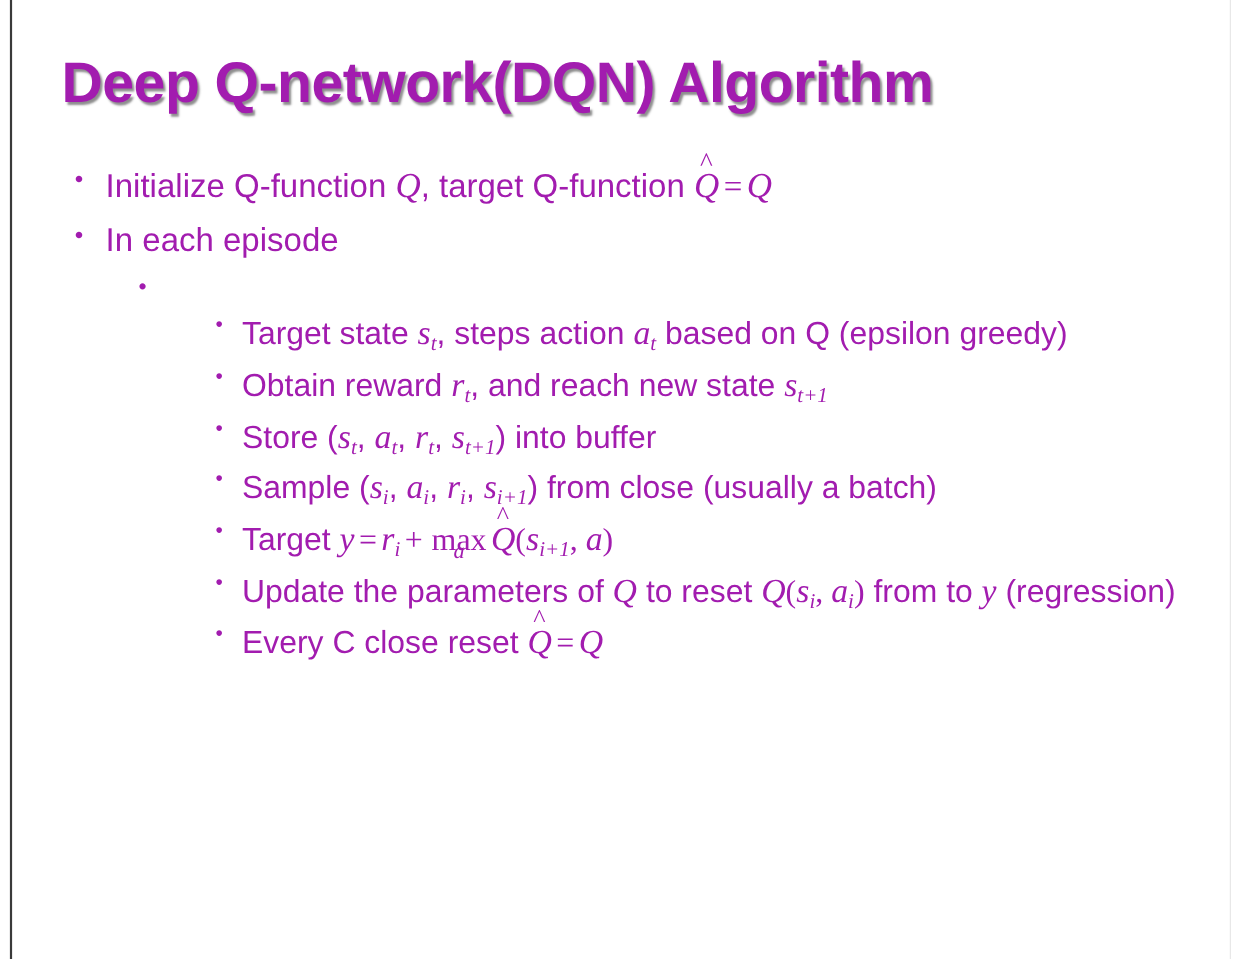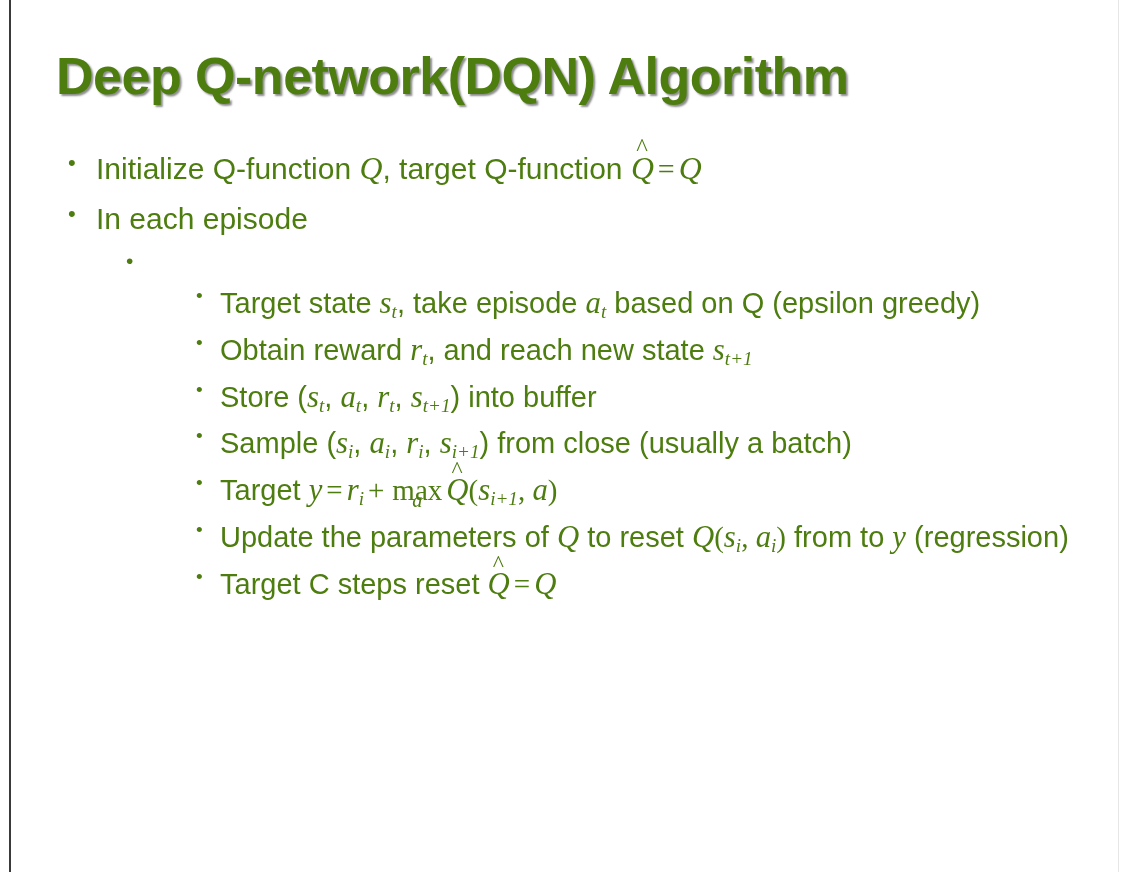--- a/index.html
+++ b/index.html
@@ -7,21 +7,21 @@
     padding: 0;
     background: #ffffff;
   }
   .slide {
     position: relative;
     width: 1124px;
     height: 872px;
     background: #ffffff;
     overflow: hidden;
     font-family: "Liberation Sans", sans-serif;
-    color: #4d7c0f;
+    color: #a21caf;
   }
   .edge-line-left {
     position: absolute;
     left: 9px;
     top: 0;
     width: 2px;
     height: 872px;
     background: #3a3a3a;
   }
   .edge-line-right {
@@ -166,21 +166,21 @@
       <span class="bullet-mark">•</span>
       <span class="bullet-text">In each episode</span>
     </div>
 
     <div class="bullet-row lvl2">
       <span class="bullet-mark">•</span>
     </div>
 
     <div class="bullet-row lvl3">
       <span class="bullet-mark">•</span>
-      <span class="bullet-text"><span>Target state </span><span class="mi">s</span><sub class="msub">t</sub><span>, take episode </span><span class="mi">a</span><sub class="msub">t</sub><span> based on Q (epsilon greedy)</span></span>
+      <span class="bullet-text"><span>Target state </span><span class="mi">s</span><sub class="msub">t</sub><span>, steps action </span><span class="mi">a</span><sub class="msub">t</sub><span> based on Q (epsilon greedy)</span></span>
     </div>
 
     <div class="bullet-row lvl3">
       <span class="bullet-mark">•</span>
       <span class="bullet-text"><span>Obtain reward </span><span class="mi">r</span><sub class="msub">t</sub><span>, and reach new state </span><span class="mi">s</span><sub class="msub">t+1</sub></span>
     </div>
 
     <div class="bullet-row lvl3">
       <span class="bullet-mark">•</span>
       <span class="bullet-text"><span>Store (</span><span class="mi">s</span><sub class="msub">t</sub><span>, </span><span class="mi">a</span><sub class="msub">t</sub><span>, </span><span class="mi">r</span><sub class="msub">t</sub><span>, </span><span class="mi">s</span><sub class="msub">t+1</sub><span>) into buffer</span></span>
@@ -196,17 +196,17 @@
       <span class="bullet-text"><span>Target </span><span class="mi">y</span><span class="mo-rel">=</span><span class="mi">r</span><sub class="msub">i</sub><span class="mo-rel">+</span><span class="maxop"><span>max</span><span class="maxop-under">a</span></span><span class="hat-wrap"><span class="hat-mark">^</span><span class="mi">Q</span></span><span class="mn">(</span><span class="mi">s</span><sub class="msub">i+1</sub><span class="mn">, </span><span class="mi">a</span><span class="mn">)</span></span>
     </div>
 
     <div class="bullet-row lvl3">
       <span class="bullet-mark">•</span>
       <span class="bullet-text"><span>Update the parameters of </span><span class="mi">Q</span><span> to reset </span><span class="mi">Q</span><span class="mn">(</span><span class="mi">s</span><sub class="msub">i</sub><span class="mn">, </span><span class="mi">a</span><sub class="msub">i</sub><span class="mn">)</span><span> from to </span><span class="mi">y</span><span> (regression)</span></span>
     </div>
 
     <div class="bullet-row lvl3">
       <span class="bullet-mark">•</span>
-      <span class="bullet-text"><span>Target C steps reset </span><span class="hat-wrap"><span class="hat-mark">^</span><span class="mi">Q</span></span><span class="mo-rel">=</span><span class="mi">Q</span></span>
+      <span class="bullet-text"><span>Every C close reset </span><span class="hat-wrap"><span class="hat-mark">^</span><span class="mi">Q</span></span><span class="mo-rel">=</span><span class="mi">Q</span></span>
     </div>
 
   </div>
 </div>
 
 </body></html>

